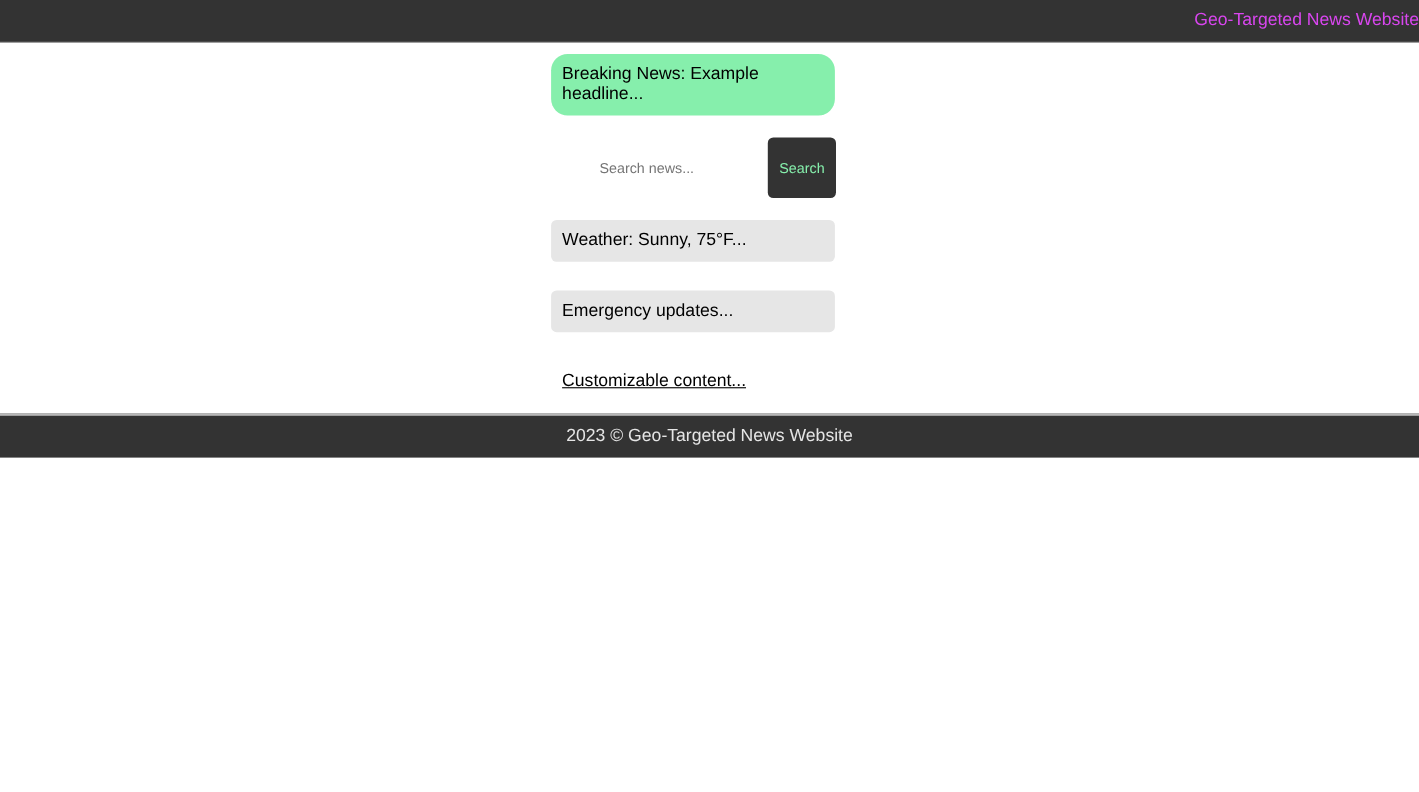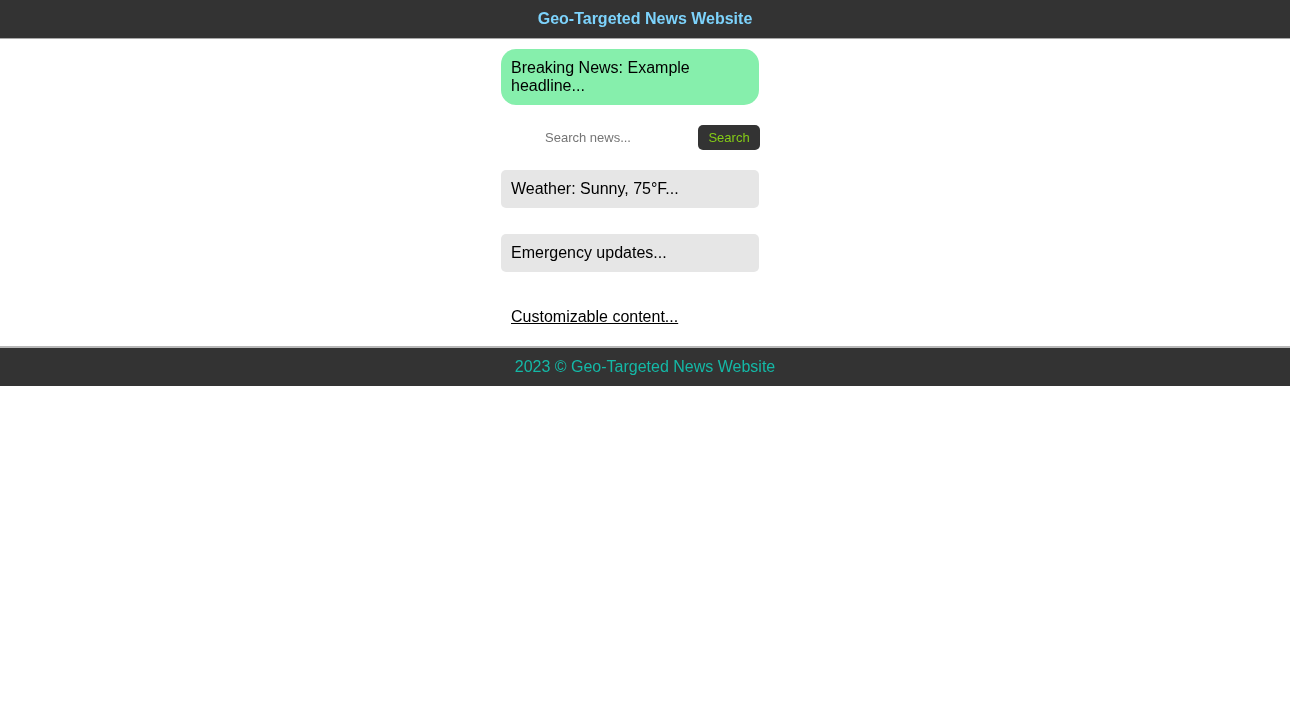--- a/index.html
+++ b/index.html
@@ -7,29 +7,28 @@
     margin: 0;
     padding: 0;
     background: #ffffff;
     font-family: "Liberation Sans", "DejaVu Sans", sans-serif;
     font-size: 16px;
     color: #000000;
     min-height: 720px;
   }
   header {
     background: #333333;
-    color: #7dd3fc;
-    text-align: center;
+    color: #d946ef;
+    text-align: right;
     padding: 10px 0;
     border-bottom: 1px solid #a8a8a8;
-    font-weight: bold;
   }
   footer {
     background: #333333;
-    color: #14b8a6;
+    color: #e5e5e5;
     text-align: center;
     padding: 10px 0;
     border-top: 2px solid #b8b8b8;
   }
   main {
     width: 258px;
     margin: 10px 0;
     margin-left: calc(50% - 144px);
   }
   .banner {
@@ -56,24 +55,24 @@
     padding: 5px;
     width: 150px;
     font-size: 13px;
     font-family: inherit;
     vertical-align: middle;
     margin-left: 29px;
   }
   .search-form input::placeholder { color: #757575; }
   .search-form button {
     background: #333333;
-    color: #84cc16;
+    color: #86efac;
     border: none;
     border-radius: 5px;
-    padding: 5px 10px;
+    padding: 20px 10px;
     font-size: 13px;
     font-family: inherit;
     margin-left: 4px;
     vertical-align: middle;
     cursor: pointer;
   }
   .custom {
     padding: 10px;
     margin-bottom: 10px;
     text-decoration: underline;

